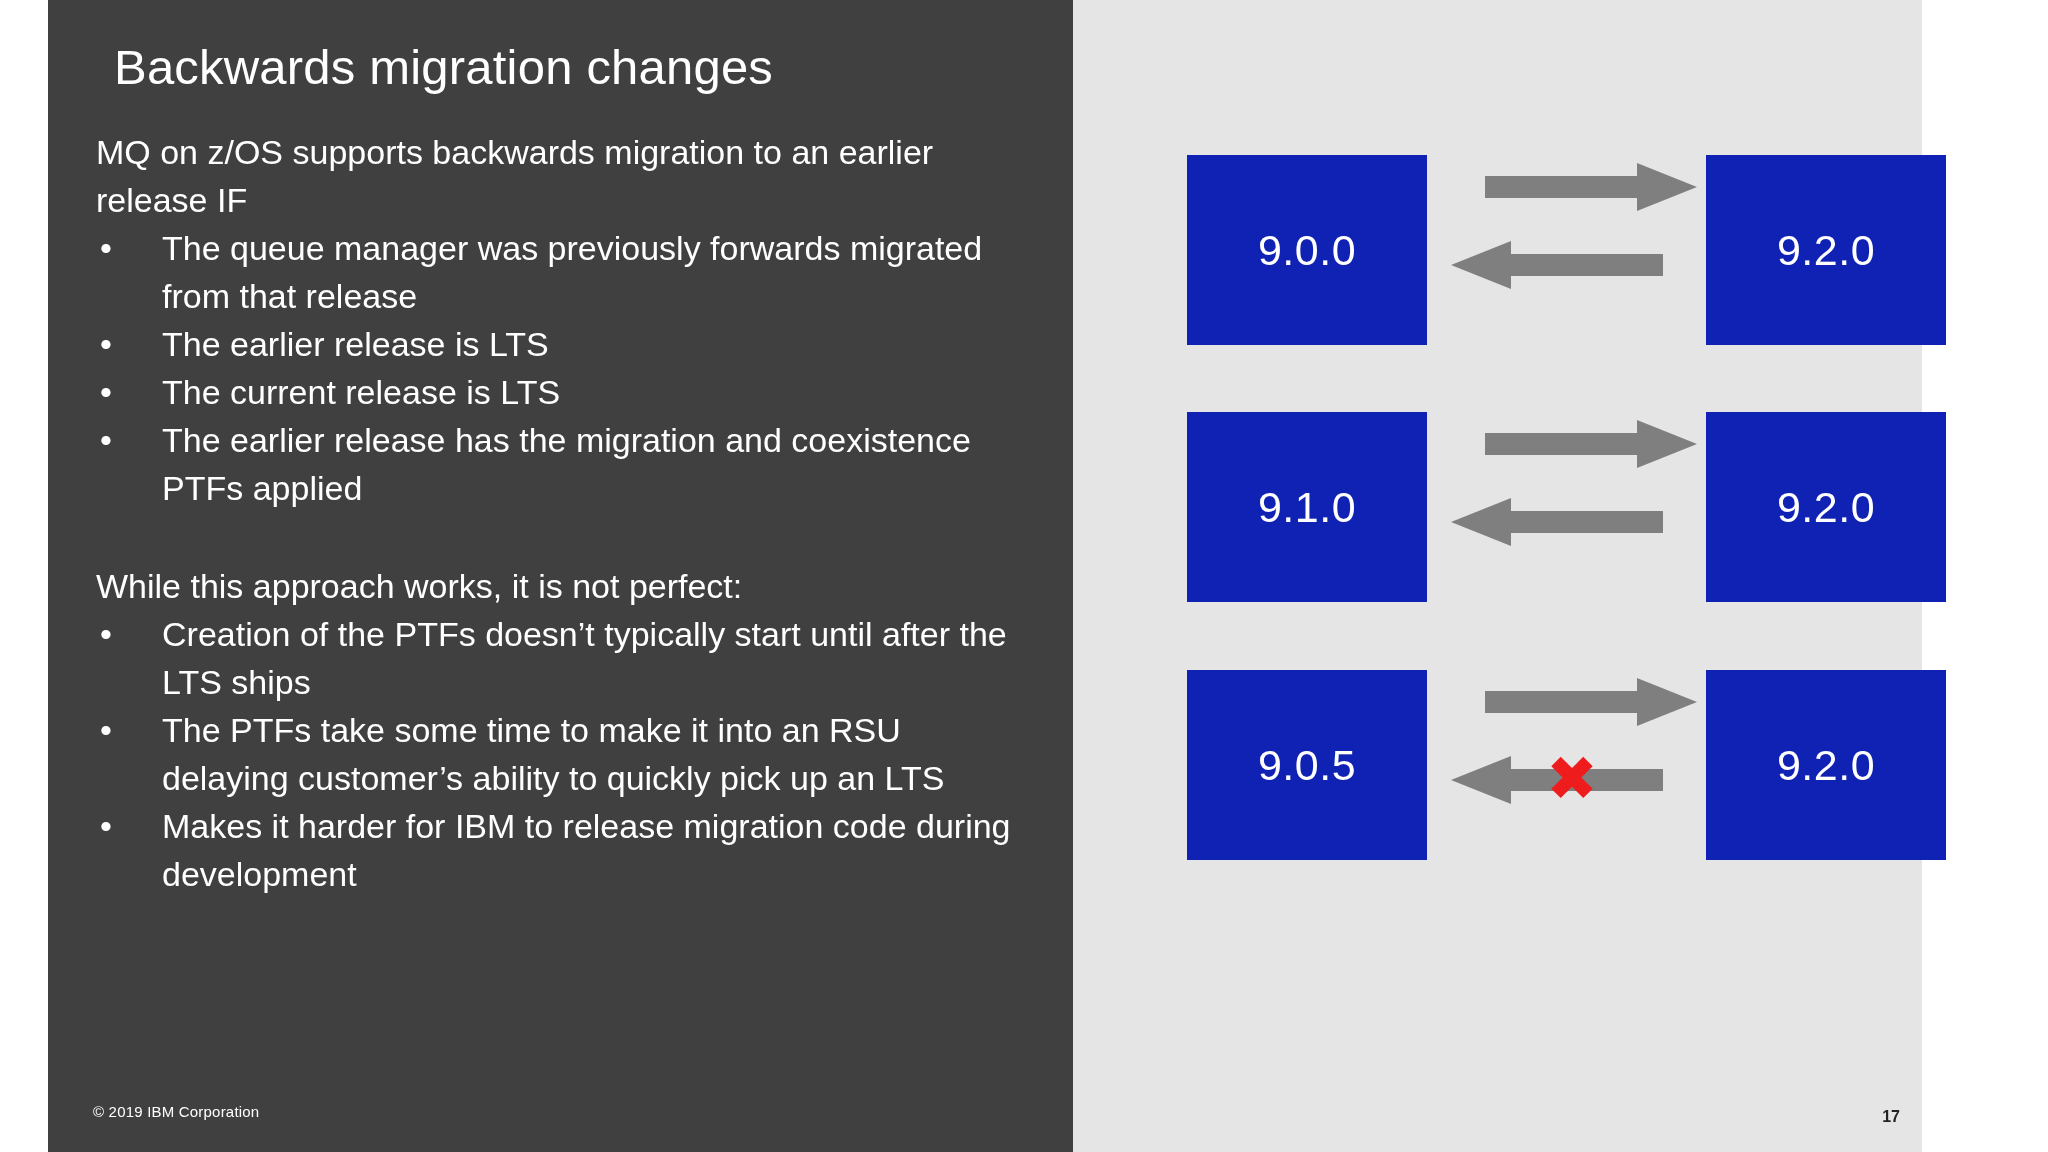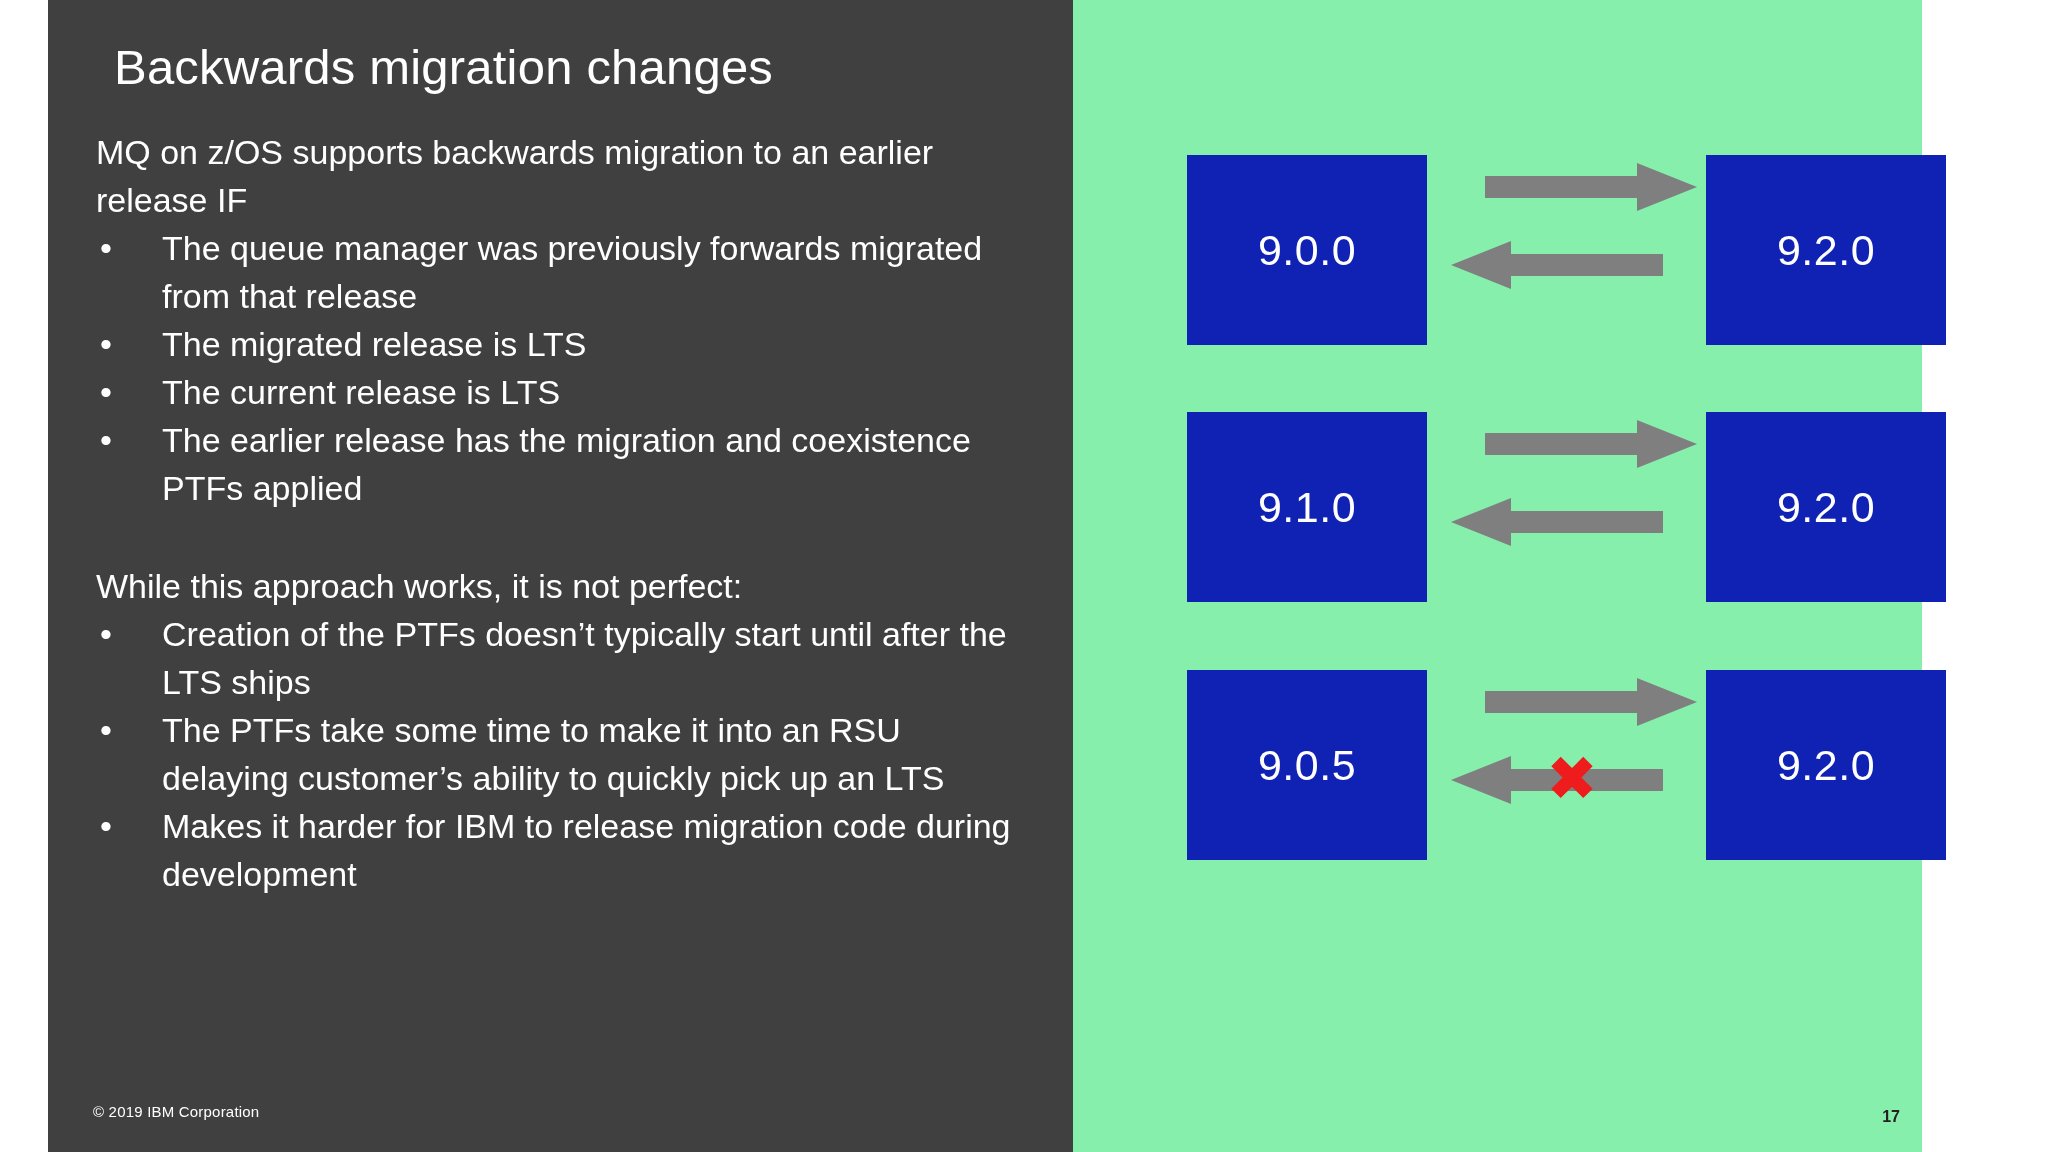--- a/index.html
+++ b/index.html
@@ -90,21 +90,21 @@
     text-align: center;
   }
 
   
   #diagram {
     position: absolute;
     left: 1025px;
     top: 0;
     width: 849px;
     height: 1152px;
-    background: #86efac;
+    background: #e5e5e5;
   }
   .dia-row {
     position: absolute;
     left: 0;
     width: 1023px;
     height: 190px;
   }
   .vbox {
     position: absolute;
     top: 0;
@@ -174,21 +174,21 @@
 
       <div class="para">
         <div class="lead">MQ on z/OS supports backwards migration to an earlier release IF</div>
         <ul class="bullets">
           <li class="bullet">
             <span class="dot">•</span>
             <span>The queue manager was previously forwards migrated from that release</span>
           </li>
           <li class="bullet">
             <span class="dot">•</span>
-            <span>The migrated release is LTS</span>
+            <span>The earlier release is LTS</span>
           </li>
           <li class="bullet">
             <span class="dot">•</span>
             <span>The current release is LTS</span>
           </li>
           <li class="bullet">
             <span class="dot">•</span>
             <span>The earlier release has the migration and coexistence PTFs applied</span>
           </li>
         </ul>

